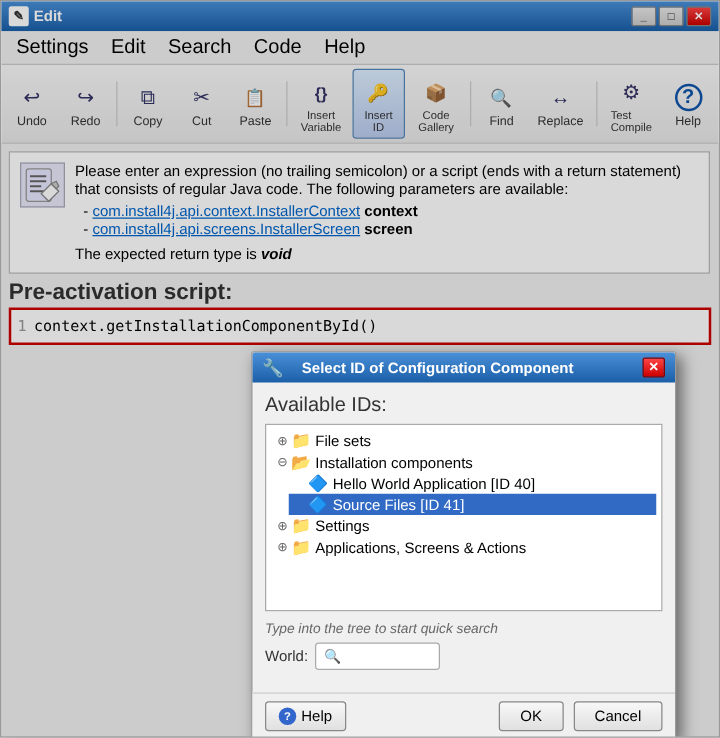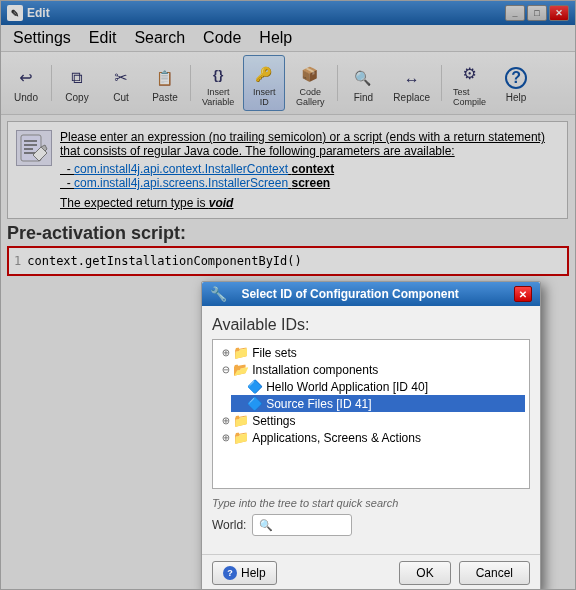--- a/index.html
+++ b/index.html
@@ -283,20 +283,26 @@
     <div class="menu-item">Help</div>
   </div>
 
   <div class="toolbar">
     <div class="toolbar-btn">
       <div class="icon-area">
           <span class="icon-undo"></span>
         </div>
       <span>Undo</span>
     </div>
+    <div class="toolbar-btn">
+      <div class="icon-area">
+          <span class="icon-redo"></span>
+        </div>
+      <span>Redo</span>
+    </div>
     <div class="toolbar-sep"></div>
     <div class="toolbar-btn">
       <div class="icon-area">
           <span class="icon-copy"></span>
         </div>
       <span>Copy</span>
     </div>
     <div class="toolbar-btn">
       <div class="icon-area">
           <span class="icon-cut"></span>
@@ -349,21 +355,21 @@
       <span style="font-size:9px; text-align:left;">Test<br>Compile</span>
     </div>
     <div class="toolbar-btn">
       <div class="icon-area">
         <span style="font-size:16px; font-weight:bold; color:#1155aa; border:2px solid #1155aa; border-radius:50%; width:22px; height:22px; display:flex; align-items:center; justify-content:center;">?</span>
       </div>
       <span>Help</span>
     </div>
   </div>
 
-  <div style="display:flex; align-items:flex-start; margin: 6px 7px 0 6px; background:white; border:1px solid #bbb; padding:8px;text-decoration:underline;">
+  <div style="display:flex; align-items:flex-start; margin: 6px 7px 0 6px; background:white; border:1px solid #bbb; padding:8px;">
     <div class="icon-script-img">
       <svg width="30" height="30" viewBox="0 0 30 30">
         <rect x="2" y="2" width="20" height="26" fill="#e8e8ff" stroke="#999" stroke-width="1" rx="2"></rect>
         <line x1="5" y1="8" x2="18" y2="8" stroke="#666" stroke-width="1.5"></line>
         <line x1="5" y1="12" x2="18" y2="12" stroke="#666" stroke-width="1.5"></line>
         <line x1="5" y1="16" x2="14" y2="16" stroke="#666" stroke-width="1.5"></line>
         <line x1="5" y1="20" x2="16" y2="20" stroke="#666" stroke-width="1.5"></line>
         <path d="M14,22 L22,14 L28,20 L20,28 Z" fill="#fff" stroke="#888" stroke-width="1"></path>
         <path d="M22,14 L26,12 L28,16 L26,18 Z" fill="#ccc" stroke="#888" stroke-width="1"></path>
       </svg>

